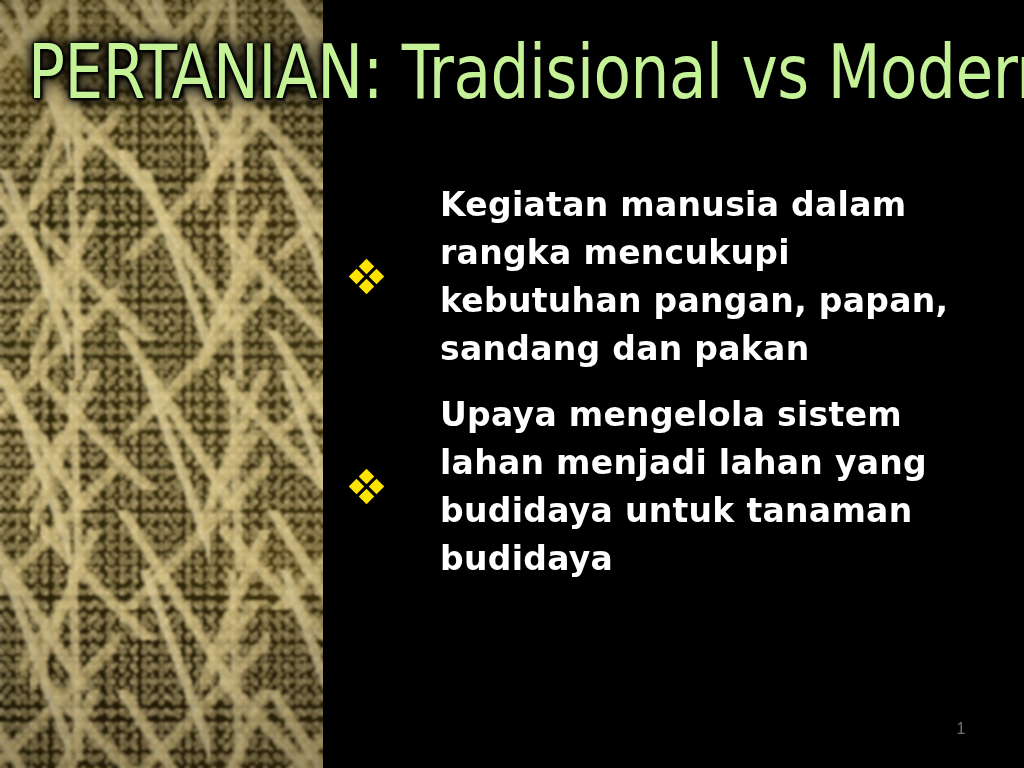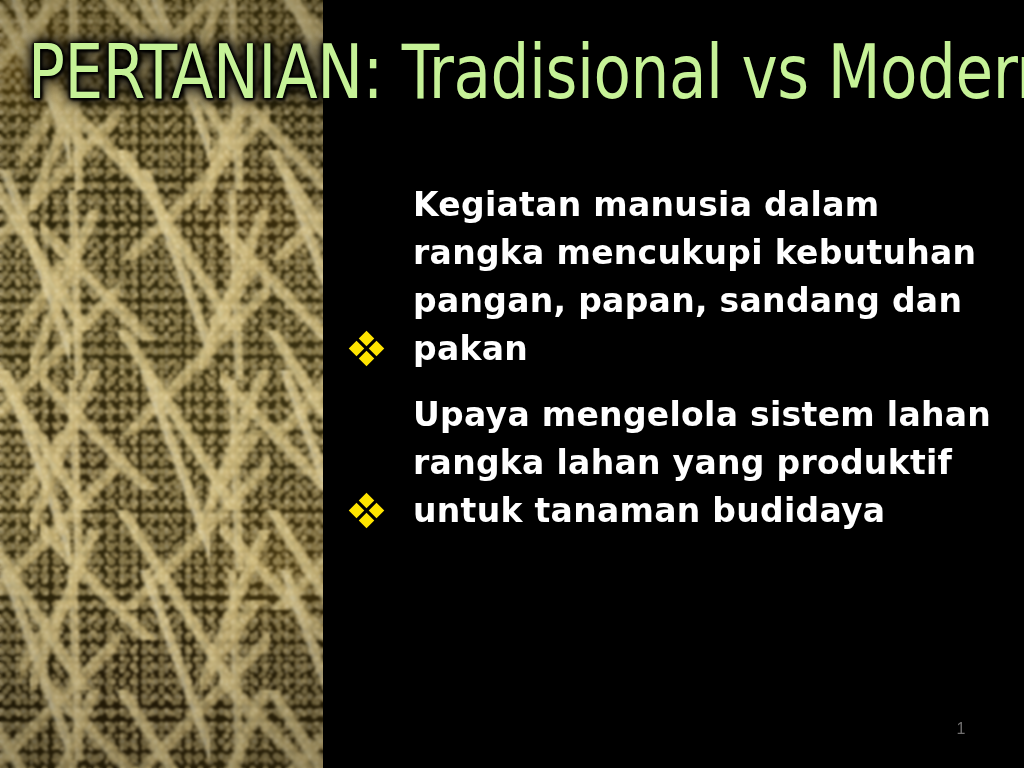--- a/index.html
+++ b/index.html
@@ -186,22 +186,23 @@
 
   
   #bullets {
     position: absolute;
     left: 348px;
     top: 181px;
     width: 650px;
   }
   .bullet-row {
     display: flex;
-    align-items: flex-end;
+    align-items: center;
     margin-bottom: 18px;
+    gap: 27px;
   }
   .bullet-marker {
     flex: 0 0 auto;
     width: 40px;
     position: relative;
     height: 44px;
     margin-top: 4px;
   }
   .bullet-marker .dia {
     position: absolute;
@@ -269,21 +270,21 @@
       <span class="bullet-text">Kegiatan manusia dalam rangka mencukupi kebutuhan pangan, papan, sandang dan pakan</span>
     </div>
 
     <div class="bullet-row">
       <span class="bullet-marker">
         <span class="dia d-top"></span>
         <span class="dia d-left"></span>
         <span class="dia d-right"></span>
         <span class="dia d-bot"></span>
       </span>
-      <span class="bullet-text">Upaya mengelola sistem lahan rangka lahan yang produktif untuk tanaman budidaya</span>
+      <span class="bullet-text">Upaya mengelola sistem lahan menjadi lahan yang budidaya untuk tanaman budidaya</span>
     </div>
 
 
   </div>
 
   <div id="page-number">1</div>
 
 </div>
 
 </body></html>

